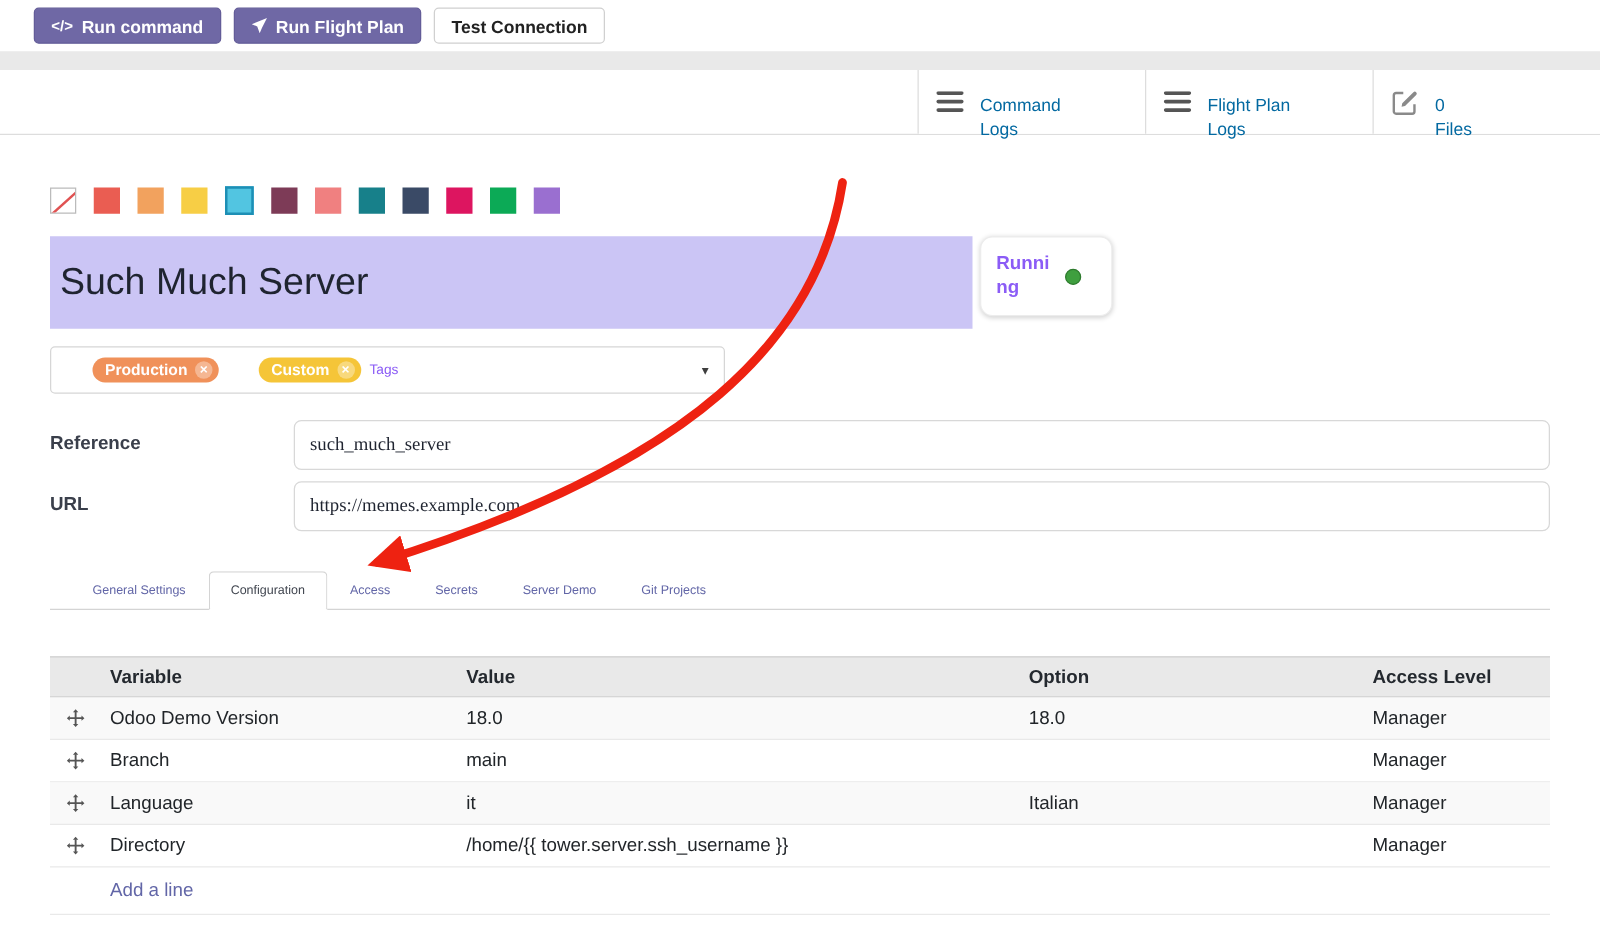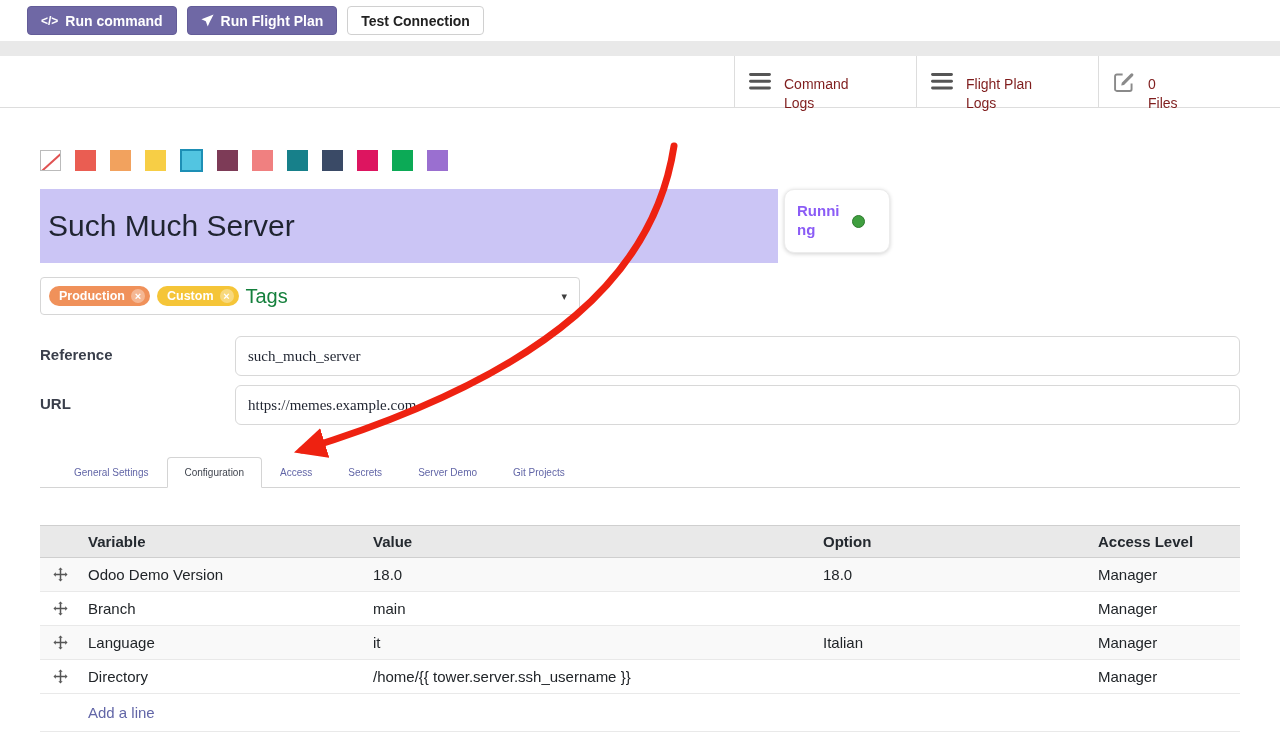--- a/index.html
+++ b/index.html
@@ -22,21 +22,21 @@
   .btn-icon { font-weight: 700; font-size: 12px; display: inline-flex; align-items: center; }
 
   .gray-band { height: 15px; background: #e9e9e9; }
 
   
   .stat-bar { height: 52px; display: flex; justify-content: flex-end; border-bottom: 1px solid #ddd; background: #fff; }
   .stat-btn {
     width: 182px; border-left: 1px solid #ddd; display: flex; align-items: center;
     gap: 13px; padding: 0 14px; background: #fff; cursor: pointer;
   }
-  .stat-text { font-size: 14px; color: #7f1d1d; line-height: 1.3; margin-top: 24px; }
+  .stat-text { font-size: 14px; color: #0369a1; line-height: 1.3; margin-top: 24px; }
   .stat-icon svg { display: block; }
 
   .content { padding: 0 40px; margin-top: 40px; position: relative; }
 
   
   .swatches { display: flex; gap: 14px; align-items: center; height: 24px; }
   .swatch { width: 21px; height: 21px; cursor: pointer; flex: 0 0 auto; }
   .swatch-none { background: #fff; border: 1px solid #bbb; position: relative; overflow: hidden; }
   .swatch-none::after {
     content: ""; position: absolute; left: -4px; top: 9px; width: 32px; height: 2px;
@@ -54,26 +54,26 @@
     display: flex; align-items: center; gap: 9px; padding: 8px 12px; cursor: pointer;
   }
   .status-label { font-weight: 700; font-size: 15px; width: 46px; line-height: 1.25; word-break: break-all; color: #8b5cf6; }
   .status-dot { width: 13px; height: 13px; border-radius: 50%; background: #3f9f3f; border: 1px solid #2d7a2d; }
 
   
   .tags-box {
     margin-top: 14px; width: 540px; height: 38px; border: 1px solid #d6d6d6; border-radius: 4px;
     display: flex; align-items: center; padding: 0 12px 0 8px; gap: 7px; cursor: text;
   }
-  .tag { display: inline-flex; align-items: center; gap: 6px; color: #fff; font-weight: 700; font-size: 12.5px; padding: 3px 5px 3px 10px; border-radius: 12px; }
+  .tag { display: inline-flex; align-items: center; gap: 6px; color: #fff; font-weight: 700; font-size: 12.5px; padding: 3px 5px 3px 10px; border-radius: 12px; margin-left: 25px; }
   .tag-close {
     width: 14px; height: 14px; border-radius: 50%; background: rgba(255,255,255,.35); color: #fff;
     font-size: 11px; line-height: 1; display: flex; align-items: center; justify-content: center; cursor: pointer;
   }
-  .tags-placeholder { color: #15803d; font-size: 20px; }
+  .tags-placeholder { color: #8b5cf6; font-size: 11px; }
   .caret { margin-left: auto; color: #3e3e3e; font-size: 11px; cursor: pointer; }
 
   
   .fields { margin-top: 21px; }
   .field-row { display: flex; }
   .field-row + .field-row { margin-top: 9px; }
   .field-label { width: 195px; font-weight: 700; font-size: 15px; color: #3a3f4b; padding-top: 10px; }
   .field-input {
     flex: 1; height: 40px; border: 1px solid #d8d8d8; border-radius: 6px;
     padding: 0 12px; font-size: 15px; color: #1f2430; font-family: Liberation Serif, serif; background: #fff;

